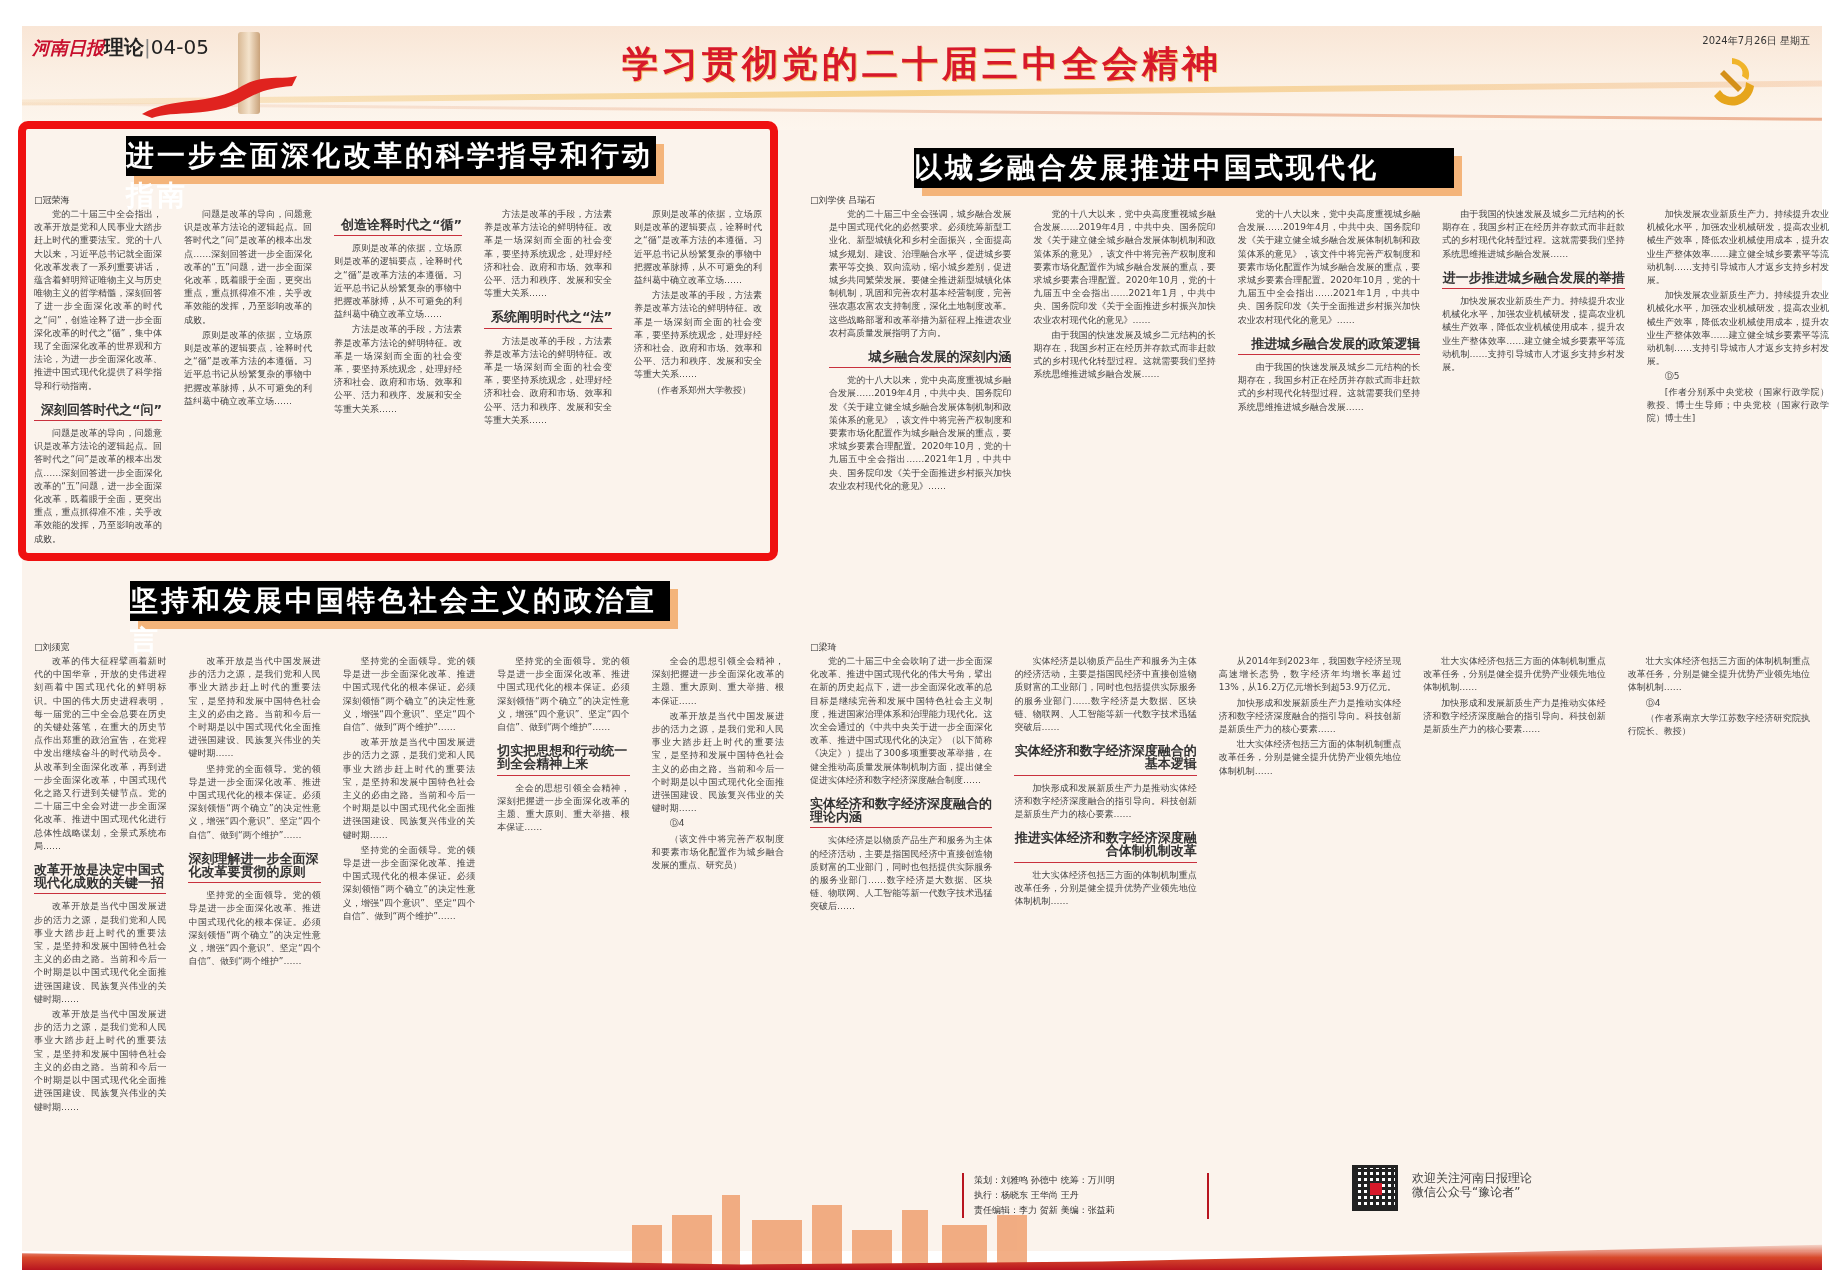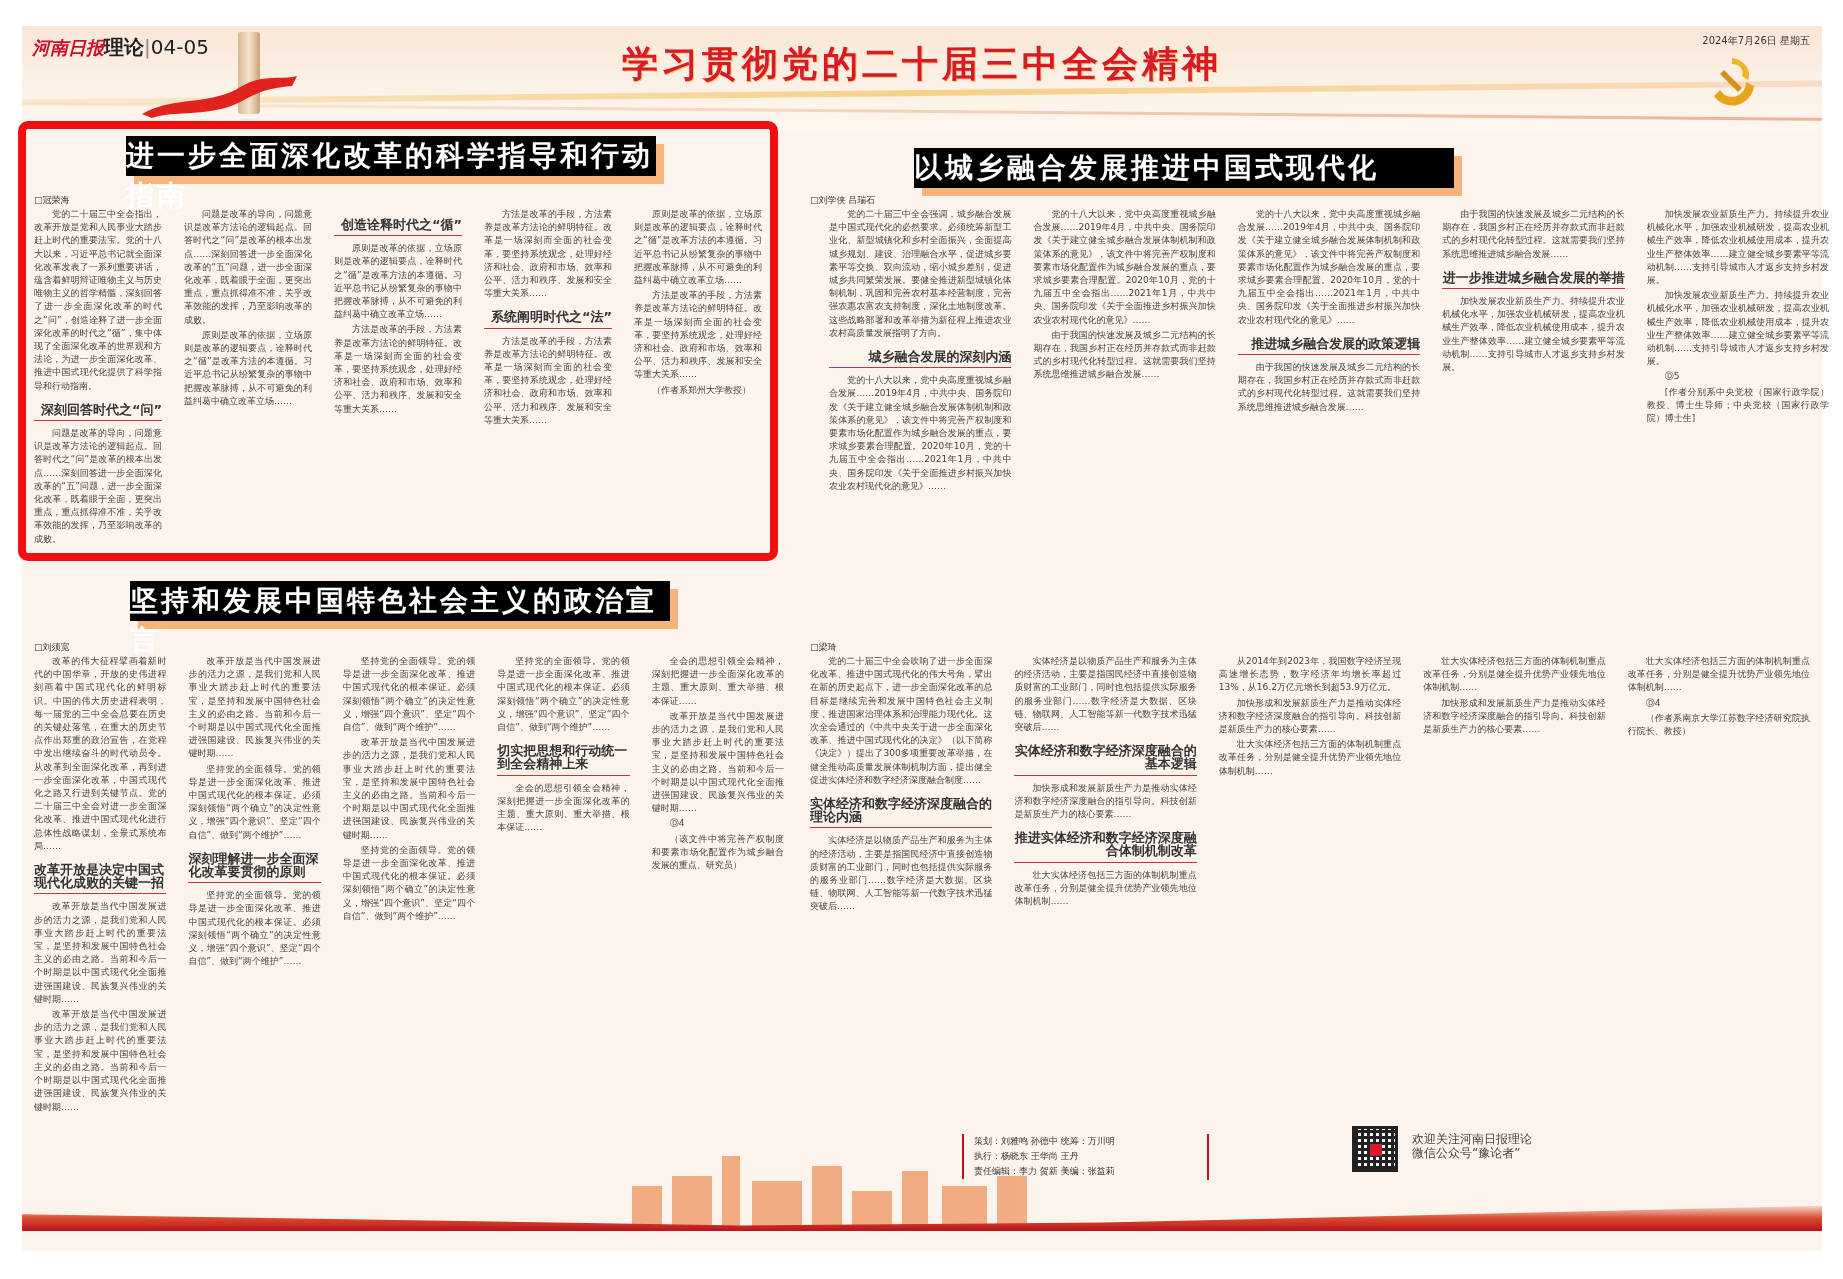--- a/index.html
+++ b/index.html
@@ -49,21 +49,21 @@
     border-bottom: 1.5px solid #c9303d; margin: 6px 0 6px;
   }
   .subhead.left { text-align: left; }
   .note { font-size: 9px; color: #444; text-indent: 1em; }
 
   .highlight-box {
     position: absolute; left: -4px; top: 95px; width: 760px; height: 440px;
     border: 8px solid #ef1010; border-radius: 10px;
   }
 
-  .footer { position: absolute; left: 0; top: 1100px; width: 1800px; height: 105px; }
+  .footer { position: absolute; left: 0; top: 1139px; width: 1800px; height: 105px; }
   .skyline { position: absolute; left: 600px; top: 20px; width: 420px; height: 85px; }
   .footer-wave { position: absolute; left: 0; bottom: 0; width: 1800px; height: 28px;
     background: linear-gradient(180deg, rgba(255,255,255,0) 0%, #d84a2c 55%, #b8141f 100%);
     clip-path: polygon(0 40%, 40% 80%, 60% 70%, 100% 10%, 100% 100%, 0 100%); }
   .credits { position: absolute; left: 940px; top: 8px; border-left: 2px solid #b8141f; padding-left: 10px; font-size: 9px; color: #333; line-height: 15px; }
   .credits-rule { position: absolute; left: 1185px; top: 8px; width: 2px; height: 46px; background: #b8141f; }
   .qr { position: absolute; left: 1330px; top: 0; width: 46px; height: 46px;
     background:
       repeating-linear-gradient(0deg, #222 0 3px, transparent 3px 6px),
       repeating-linear-gradient(90deg, #222 0 3px, #fff 3px 6px);

